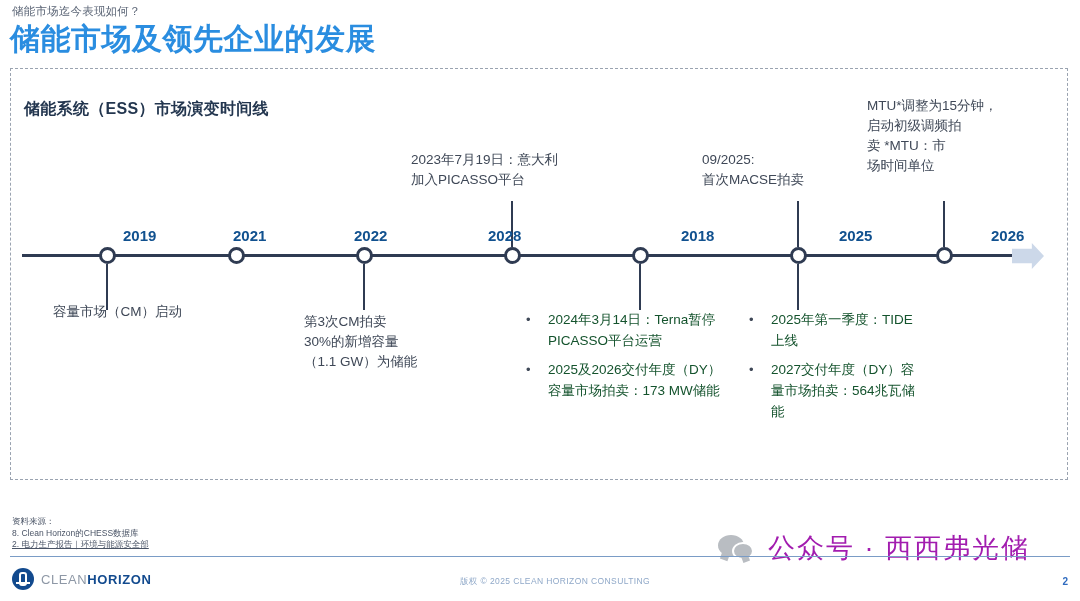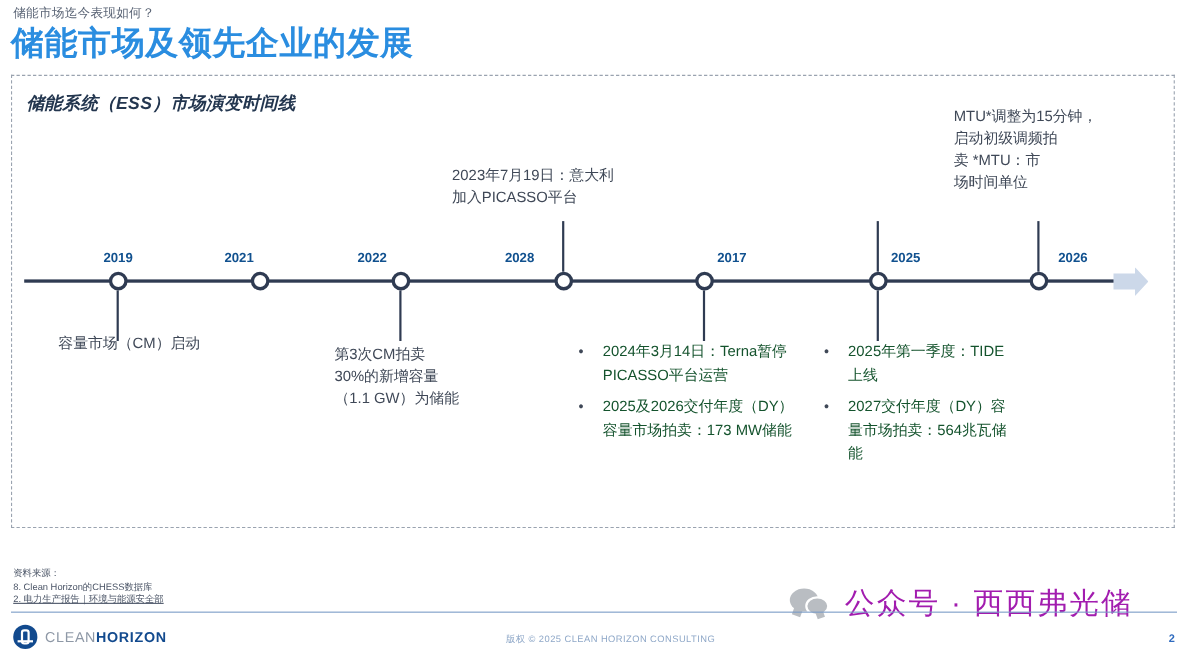--- a/index.html
+++ b/index.html
@@ -23,42 +23,43 @@
     font-size:30px;font-weight:bold;color:#2a8de0;
     letter-spacing:.5px;white-space:nowrap;
   }
 
   
   .card{
     position:absolute;left:10px;top:68px;width:1058px;height:412px;
     border:1px dashed #9aa3b0;box-sizing:border-box;background:#fff;
   }
   .card-title{
-    position:absolute;left:24px;top:84px;
-    font-size:16px;font-weight:bold;color:#23364f;letter-spacing:.3px;font-style:italic;
+    position:absolute;left:24px;top:99px;
+    font-size:16px;font-weight:bold;color:#23364f;letter-spacing:.3px;
   }
 
   
   .axis{
     position:absolute;left:22px;top:254px;width:1000px;height:3px;
     background:#2f3b52;
   }
   .arrow-head{
     position:absolute;left:1012px;top:243px;width:32px;height:26px;
     background:#ccd8e9;
     clip-path:polygon(0% 22%,62% 22%,62% 0%,100% 50%,62% 100%,62% 78%,0% 78%);
   }
   .dot{
     position:absolute;width:17px;height:17px;border-radius:50%;
     background:#ffffff;border:3px solid #2f3b52;box-sizing:border-box;
   }
   .stub{position:absolute;width:2px;background:#2f3b52;}
   .year{
-    position:absolute;font-size:12px;font-weight:bold;color:#11518f;
+    position:absolute;font-size:15px;font-weight:bold;color:#11518f;
     white-space:nowrap;
+    margin-left:29px;
   }
 
   
   .note{
     position:absolute;font-size:13.5px;line-height:20px;color:#3f4857;
     white-space:pre-line;
   }
   .bullets{position:absolute;font-size:13.5px;line-height:21px;color:#14532d;}
   .bullets .bl{position:relative;padding-left:26px;margin-bottom:8px;}
   .bullets .bl:before{
@@ -145,33 +146,35 @@
   <div class="dot" style="left:356px;top:247px"></div>
   <div class="stub" style="left:363px;top:264px;height:46px"></div>
   <div class="year" style="left:325px;top:227px">2022</div>
 
   <div class="dot" style="left:504px;top:247px"></div>
   <div class="stub" style="left:511px;top:201px;height:46px"></div>
   <div class="year" style="left:459px;top:227px">2028</div>
 
   <div class="dot" style="left:632px;top:247px"></div>
   <div class="stub" style="left:639px;top:264px;height:46px"></div>
-  <div class="year" style="left:652px;top:227px">2017</div>
+  <div class="year" style="left:652px;top:227px">2018</div>
 
   <div class="dot" style="left:790px;top:247px"></div>
   <div class="stub" style="left:797px;top:264px;height:46px"></div>
   <div class="stub" style="left:797px;top:201px;height:46px"></div>
   <div class="year" style="left:810px;top:227px">2025</div>
 
   <div class="dot" style="left:936px;top:247px"></div>
   <div class="stub" style="left:943px;top:201px;height:46px"></div>
   <div class="year" style="left:962px;top:227px">2026</div>
 
   <div class="note" style="left:411px;top:150px;width:210px">2023年7月19日：意大利
 加入PICASSO平台</div>
+  <div class="note" style="left:702px;top:150px;width:180px">09/2025:
+首次MACSE拍卖</div>
   <div class="note" style="left:867px;top:96px;width:180px">MTU*调整为15分钟，
 启动初级调频拍
 卖 *MTU：市
 场时间单位</div>
 
   <div class="note" style="left:53px;top:302px;width:250px">容量市场（CM）启动</div>
   <div class="note" style="left:304px;top:312px;width:200px">第3次CM拍卖
 30%的新增容量
 （1.1 GW）为储能</div>
 

